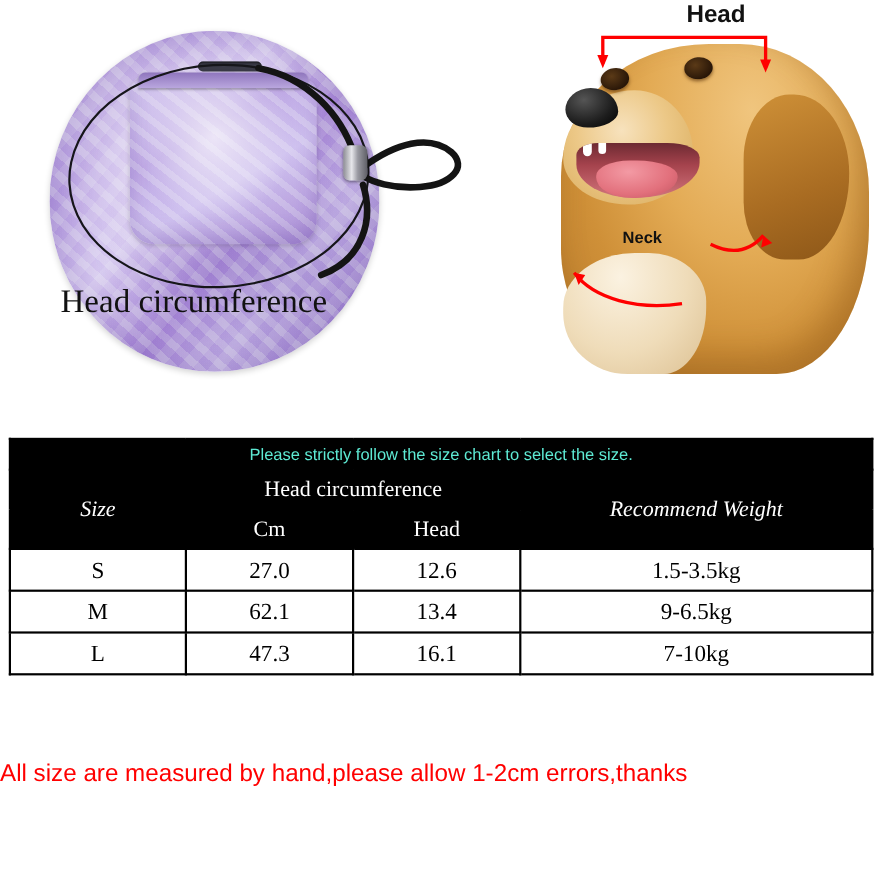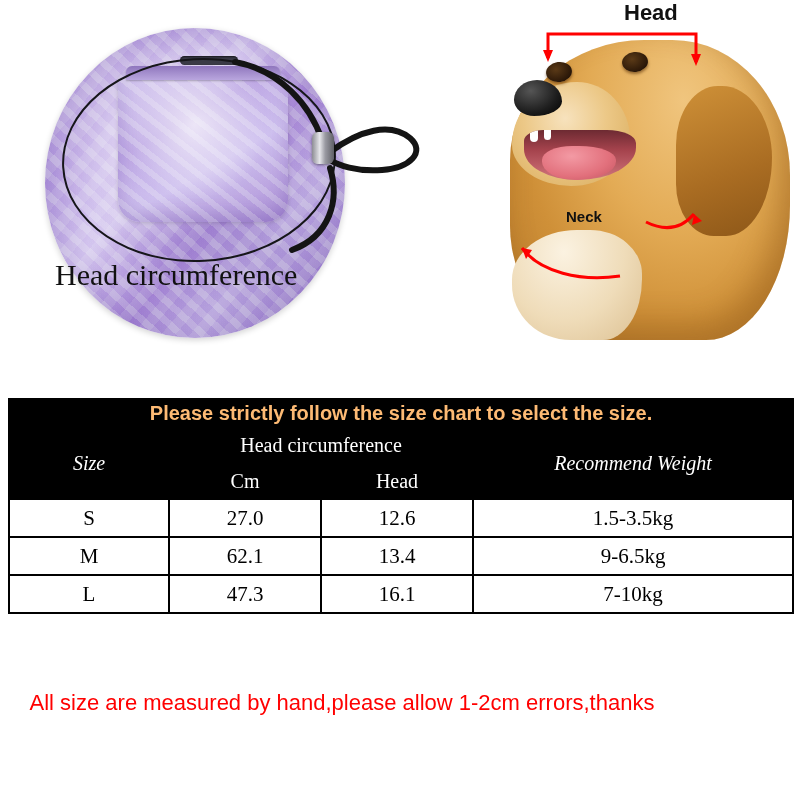--- a/index.html
+++ b/index.html
@@ -218,25 +218,25 @@
     table-layout: fixed;
     font-family: "Liberation Serif", serif;
   }
   table.size-table td, table.size-table th{
     border: 2px solid #000;
     text-align: center;
     padding: 0;
   }
   .notice-cell{
     background:#000;
-    color:#fdba74;
+    color:#5eead4;
     font-family: "Liberation Sans", sans-serif;
-    font-size: 20px;
+    font-size: 15px;
     height: 26px;
-    font-weight: bold;
+    font-weight: normal;
     border-left: 2px solid #000;
     border-right: 2px solid #000;
     border-top: 2px solid #000;
     border-bottom: 2px solid #000;
   }
   .hdr{
     background:#000;
     color:#fff;
     font-size: 20px;
     height: 34px;
@@ -251,21 +251,20 @@
   .col-size{ width: 160px; }
   .col-cm{ width: 152px; }
   .col-inch{ width: 152px; }
   .col-weight{ width: 320px; }
 
   
   #footer-note{
     position:absolute;
     left: 0; top: 690px;
     width: 684px;
-    text-align:center;
     color:#ff0000;
     font-size: 22px;
     font-family: "Liberation Sans", sans-serif;
   }
 </style>
 </head>
 <body>
 
 <div id="photo-area">
 

